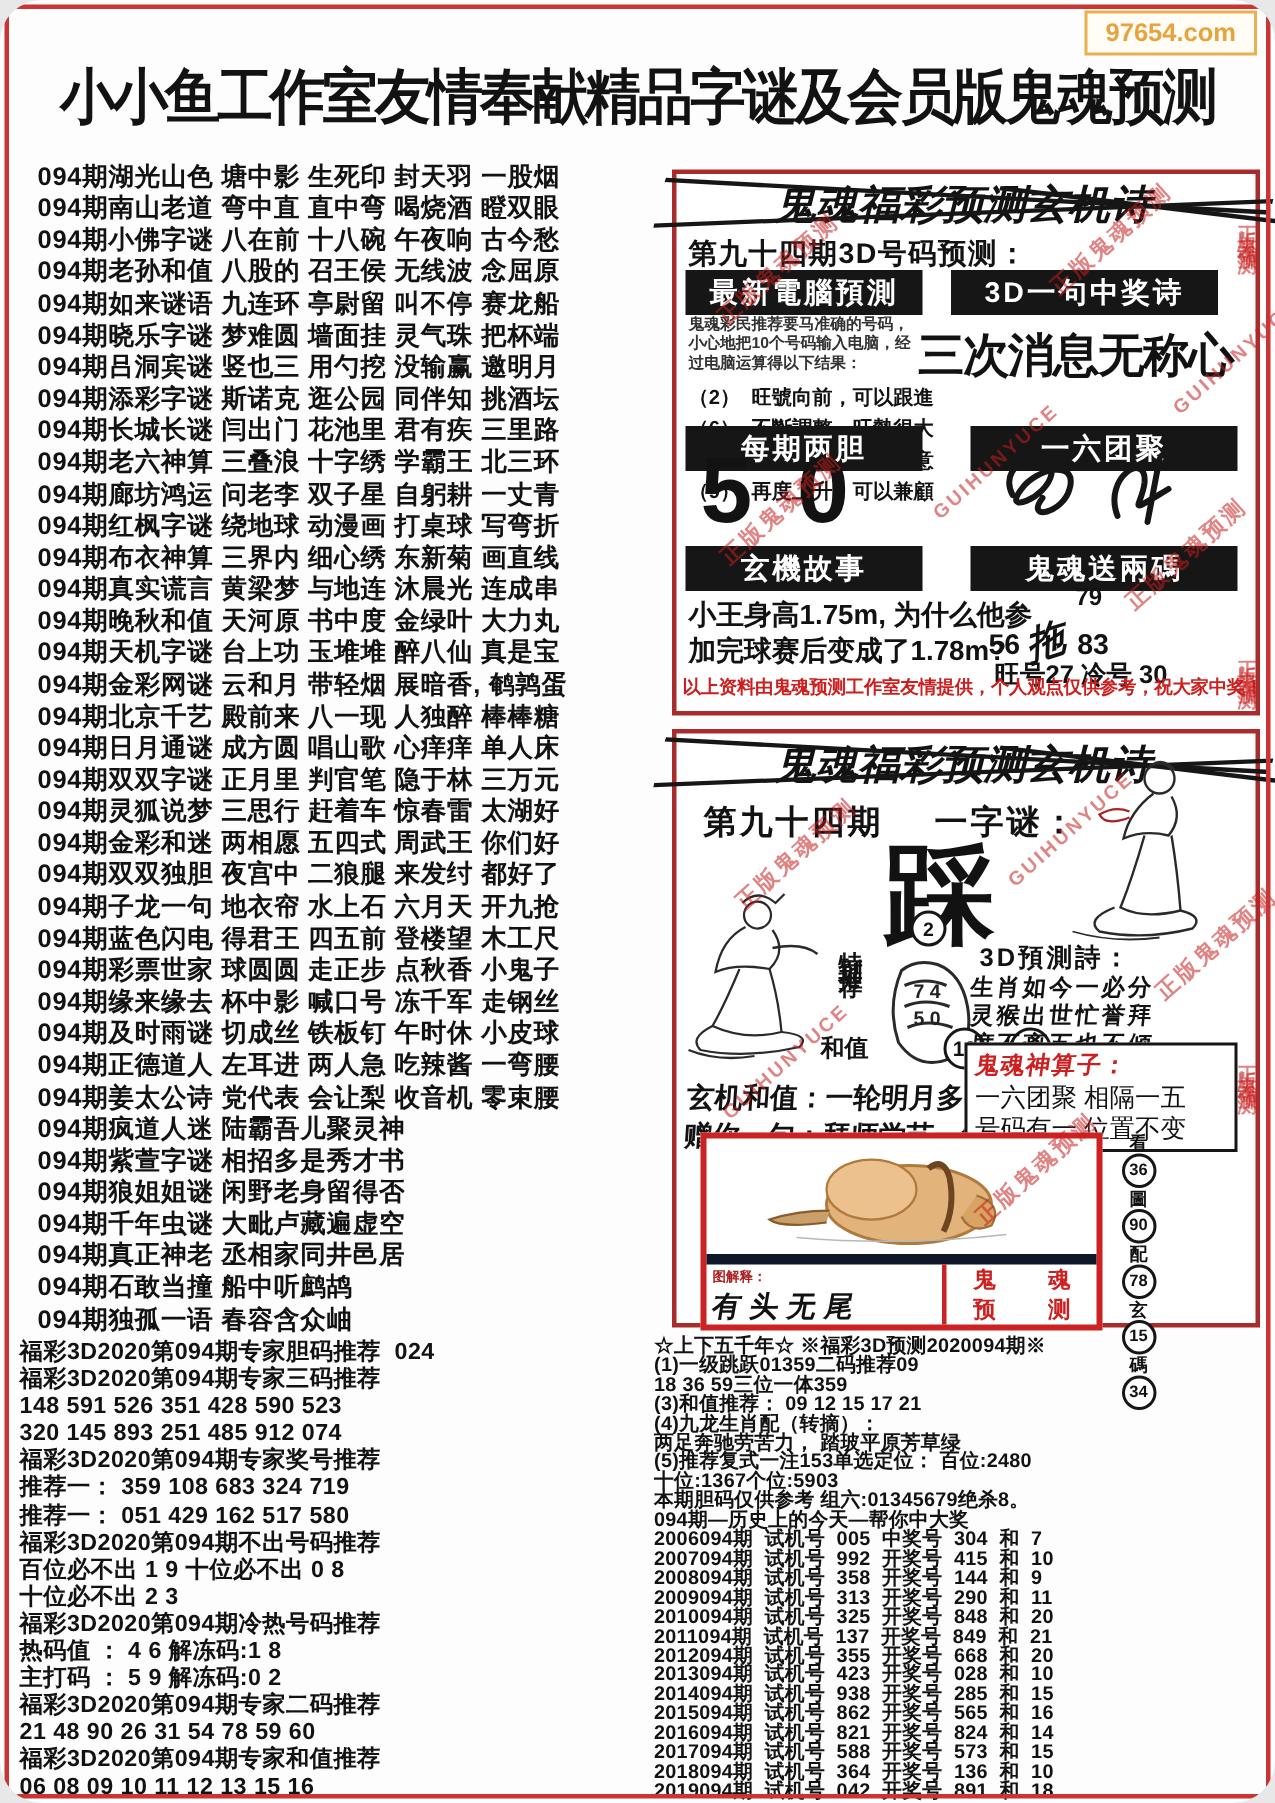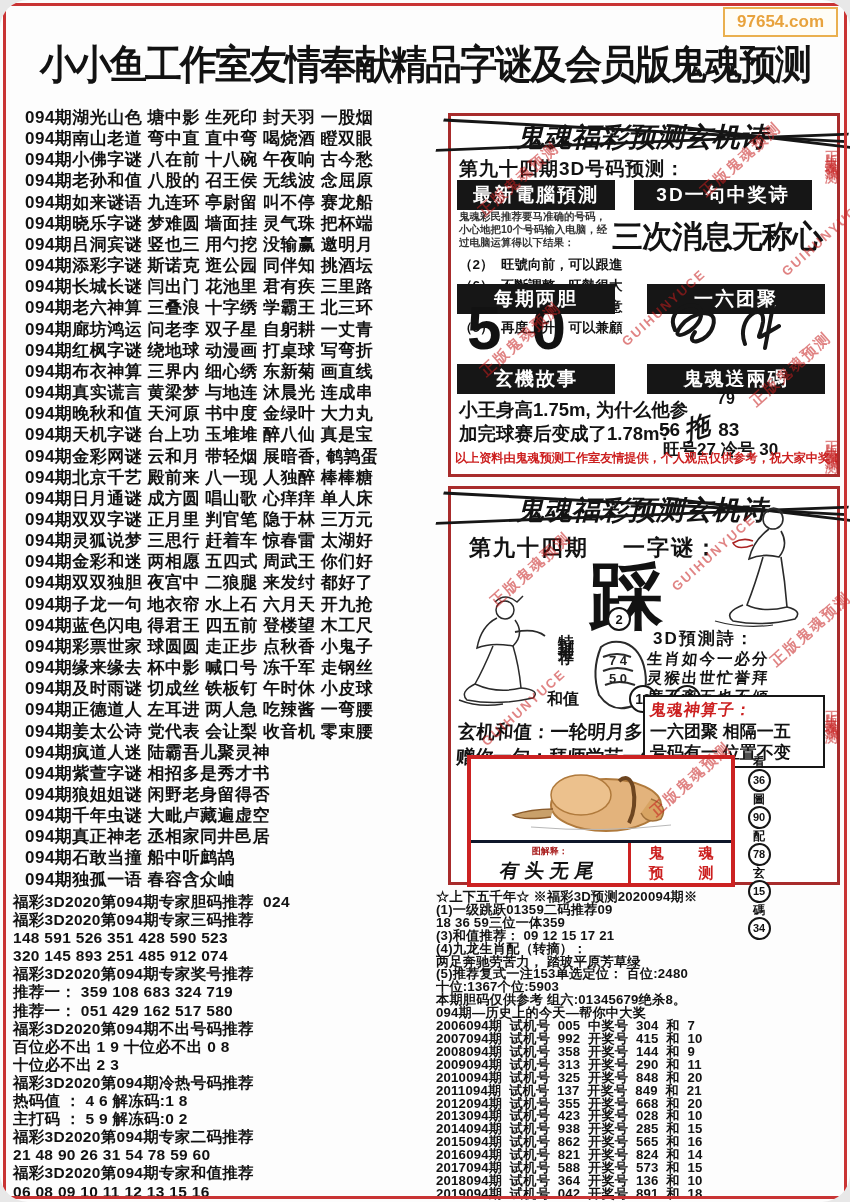--- a/index.html
+++ b/index.html
@@ -73,25 +73,25 @@
           border-radius:50%;font-weight:bold;background:#fff;}
   .circ2{width:20px;height:20px;font-size:13px;}
   .hezhi{position:absolute;left:96px;top:196px;font-size:16px;font-weight:bold;display:flex;align-items:center;gap:14px;}
   .hz-c{width:24px;height:24px;font-size:14px;}
   .poem-t{position:absolute;left:202px;top:138px;font-size:17px;font-weight:bold;letter-spacing:2px;}
   .b2-poem{position:absolute;left:196px;top:160px;}
   .b2-poem .pl{font-size:15.5px;font-weight:bold;line-height:19px;letter-spacing:2px;transform:skewX(-6deg);}
   .xj{position:absolute;left:6px;top:230px;font-size:18.5px;font-weight:bold;line-height:25px;white-space:nowrap;transform:skewX(-4deg);}
   .ssz{position:absolute;left:192px;top:206px;width:168px;border:2px solid #161616;padding:3px 5px;background:#fff;}
   .ssz-t{color:#cc1f1f;font-size:16px;font-weight:bold;letter-spacing:1px;transform:skewX(-8deg);}
-  .ssz-l{font-size:17px;font-weight:bold;line-height:21px;white-space:nowrap;}
+  .ssz-l{font-size:17px;font-weight:normal;line-height:21px;white-space:nowrap;}
   .picbox{position:absolute;left:16px;top:266px;width:260px;height:124px;border:4px solid #cc2222;
           display:flex;flex-direction:column;background:#fff;}
   .picart{flex:1;display:flex;align-items:center;justify-content:center;}
-  .picstrip{height:40px;display:flex;border-top:3px solid #0f172a;text-align:center;}
+  .picstrip{height:40px;display:flex;border-top:7px solid #0f172a;}
   .capcell{flex:1.5;padding:2px 4px;}
   .cap-label{display:block;font-size:9px;font-weight:bold;color:#a22;}
   .cap-text{font-size:19px;font-weight:bold;transform:skewX(-10deg);display:inline-block;letter-spacing:6px;}
   .stampcell{flex:1;border-left:3px solid #cc2222;display:grid;grid-template-columns:1fr 1fr;
              align-items:center;justify-items:center;color:#cc1f1f;font-size:15px;font-weight:bold;}
   .codecol{position:absolute;left:288px;top:268px;width:40px;text-align:center;}
   .codeitem{line-height:11px;margin-bottom:1px;}
   .cch{display:block;font-size:12px;font-weight:bold;}
   .cnum{width:19px;height:19px;font-size:11px;margin:1px auto;}
 

